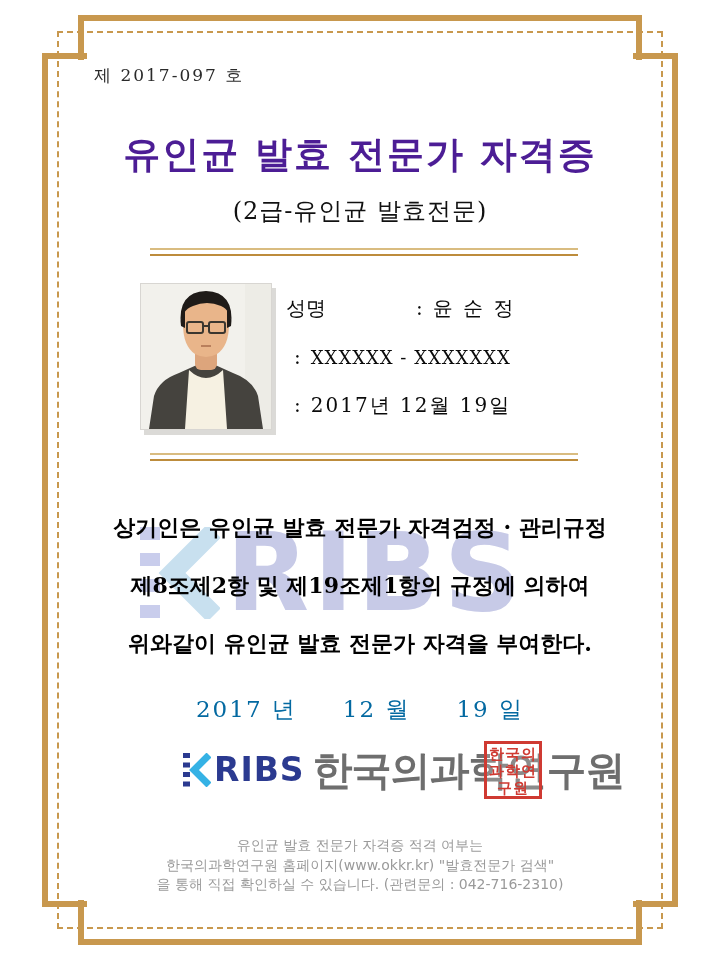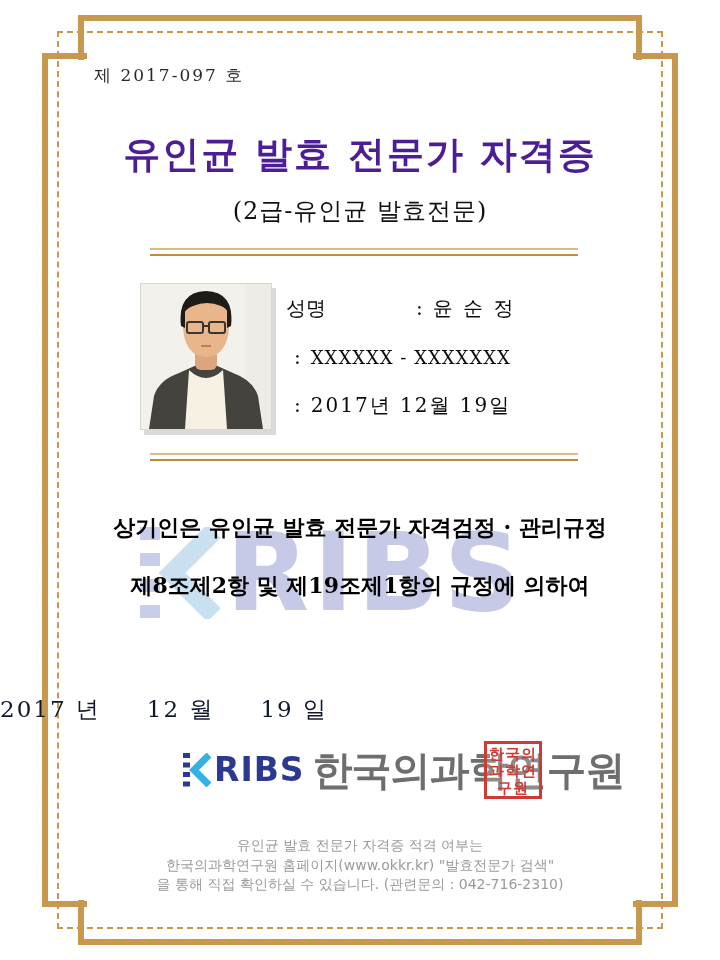--- a/index.html
+++ b/index.html
@@ -88,21 +88,21 @@
     position:absolute;left:0;right:0;top:498px;z-index:4;text-align:center;
   }
   .body-line{
     font-size:22px;font-weight:700;letter-spacing:0px;color:#000;
     line-height:58px;white-space:nowrap;
   }
 
   
   .date-row{
     position:absolute;left:0;right:0;top:694px;z-index:4;
-    font-size:23px;color:#0f172a;letter-spacing:2px;
+    text-align:center;font-size:23px;color:#0369a1;letter-spacing:2px;
   }
   .date-row .dsep{display:inline-block;width:46px;}
 
   
   .issuer-row{
     position:absolute;left:183px;top:750px;z-index:4;
     display:flex;align-items:center;
     font-family:"DejaVu Sans","Liberation Sans",sans-serif;
   }
   .logo-letters{
@@ -197,20 +197,21 @@
       <span class="info-colon">:</span>
       <span class="info-value">2017년 12월 19일</span>
     </div>
   </div>
 
   <div class="sep sep2"></div>
 
   <div class="body-text">
     <div class="body-line">상기인은 유인균 발효 전문가 자격검정 · 관리규정</div>
     <div class="body-line">제8조제2항 및 제19조제1항의 규정에 의하여</div>
+    <div class="body-line">위와같이 유인균 발효 전문가 자격을 부여한다.</div>
   </div>
 
   <div class="date-row">
     <span>2017 년</span><span class="dsep"></span><span>12 월</span><span class="dsep"></span><span>19 일</span>
   </div>
 
   <div class="issuer-row">
     <svg width="28" height="34" viewBox="0 0 28 34">
       <rect x="0" y="0" width="7" height="5" fill="#2b3a90"></rect>
       <rect x="0" y="9.5" width="7" height="5" fill="#2b3a90"></rect>

